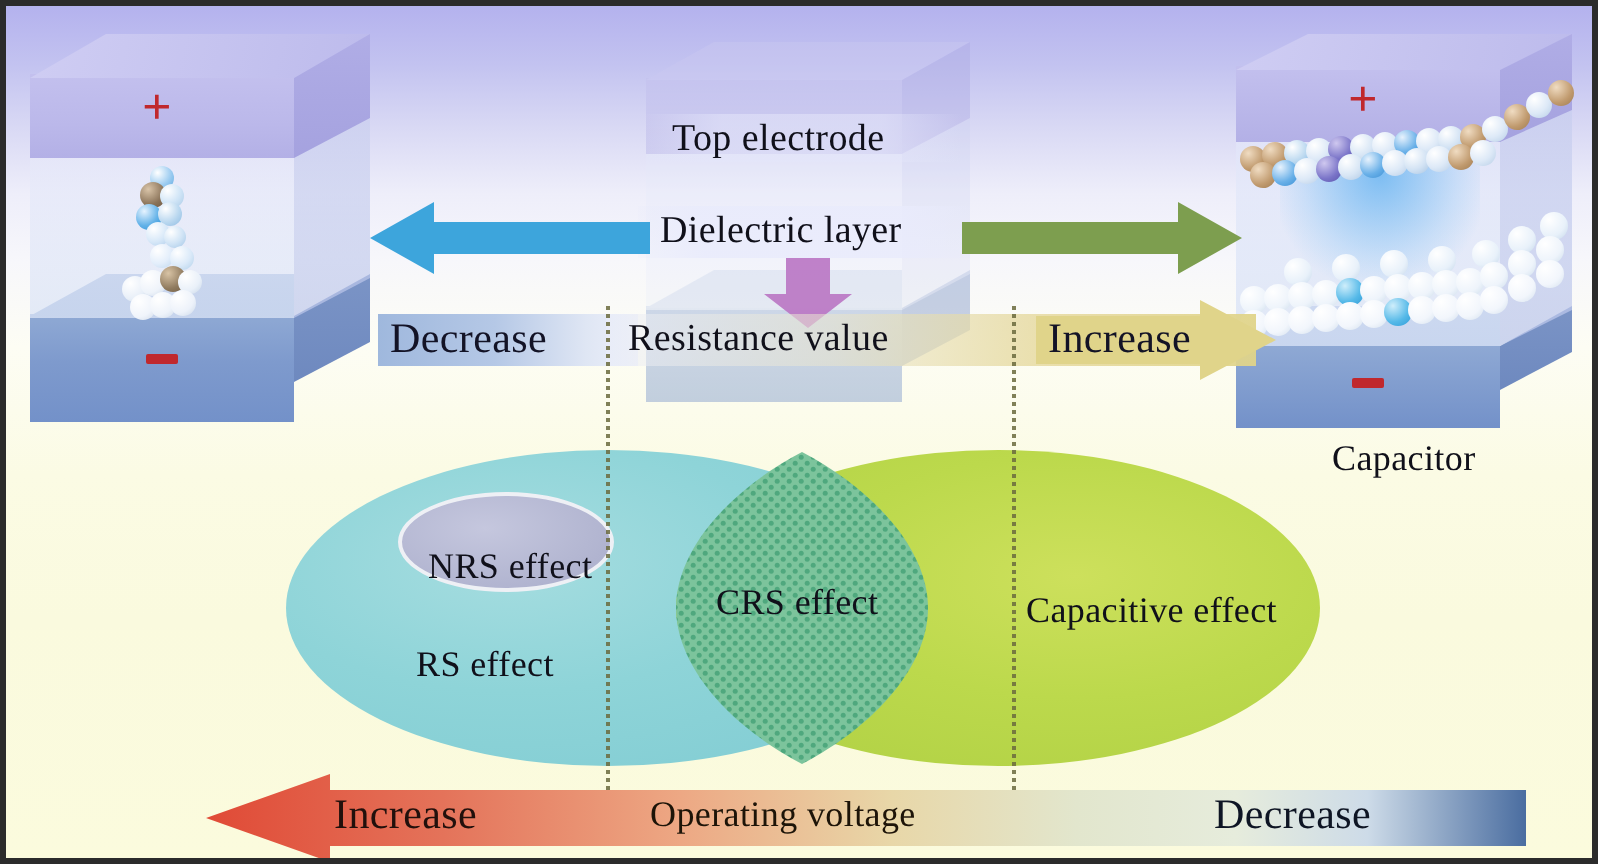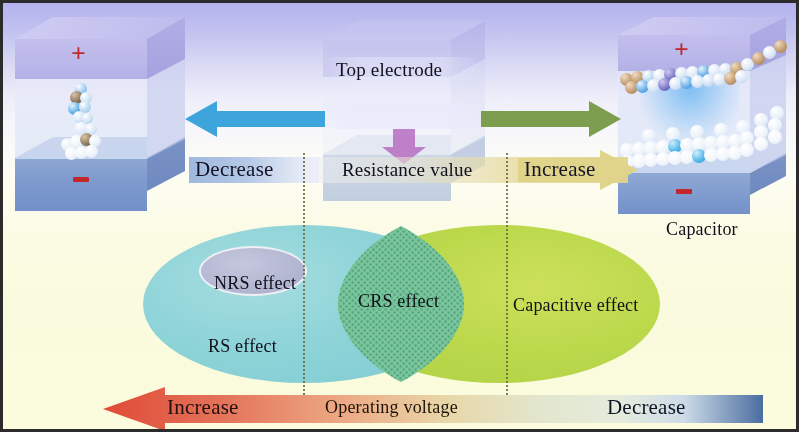--- a/index.html
+++ b/index.html
@@ -236,37 +236,38 @@
   <svg class="arrow" width="46" height="36" viewBox="0 0 46 36" style="left:378px;top:126px;">
     <polygon points="12,0 34,0 34,18 45,18 23,35 1,18 12,18" fill="#bb77c4" opacity="0.92"></polygon>
   </svg>
 
   <div style="position:absolute;left:318px;top:54px;width:160px;height:24px;
               background:linear-gradient(to right,rgba(226,228,248,0),rgba(228,230,250,.55) 25%,rgba(228,230,250,.55) 75%,rgba(226,228,248,0));"></div>
   <span class="lbl txt-top-electrode" style="left:333px;top:56px;">Top electrode</span>
 
   <div style="position:absolute;left:316px;top:100px;width:166px;height:26px;
               background:linear-gradient(to right,rgba(230,232,250,.15),rgba(233,235,252,.85) 20%,rgba(233,235,252,.85) 80%,rgba(230,232,250,.15));"></div>
+  <span class="lbl txt-dielectric" style="left:327px;top:102px;">Dielectric layer</span>
 
 
   <svg class="arrow" width="140" height="40" viewBox="0 0 140 40" style="left:182px;top:96px;">
     <polygon points="0,20 32,2 32,12 140,12 140,28 32,28 32,38" fill="#3da5dc"></polygon>
   </svg>
 
   <svg class="arrow" width="140" height="40" viewBox="0 0 140 40" style="left:478px;top:96px;">
     <polygon points="140,20 108,2 108,12 0,12 0,28 108,28 108,38" fill="#7d9e4f"></polygon>
   </svg>
 
   <div style="position:absolute;left:186px;top:154px;width:130px;height:26px;
               background:linear-gradient(to right,#9fb8dd 0%,#b5c8e6 45%,#dfe6f4 80%,#eef1fa 100%);"></div>
   <span class="lbl txt-bigword" style="left:192px;top:154px;color:#131326;">Decrease</span>
 
   <div style="position:absolute;left:300px;top:154px;width:325px;height:26px;
               background:linear-gradient(to right,rgba(235,238,250,.55) 0%,rgba(234,229,205,.55) 35%,rgba(228,214,150,.8) 70%,rgba(224,212,138,.95) 100%);"></div>
-  <span class="lbl txt-resistance" style="left:339px;top:156px;">Resistance value</span>
+  <span class="lbl txt-resistance" style="left:311px;top:156px;">Resistance value</span>
 
   <svg class="arrow" width="120" height="42" viewBox="0 0 120 42" style="left:515px;top:146px;">
     <polygon points="120,21 82,1 82,9 0,9 0,33 82,33 82,41" fill="#e0d48a"></polygon>
   </svg>
   <span class="lbl txt-bigword" style="left:521px;top:154px;color:#131326;">Increase</span>
 
   <div class="ellipse" style="left:140px;top:222px;width:322px;height:158px;
               background:radial-gradient(ellipse at 35% 35%,#a6dde0 0%,#8ed4d8 45%,#7fcbd2 100%);"></div>
 
   <div class="ellipse" style="left:335px;top:222px;width:322px;height:158px;
@@ -285,21 +286,21 @@
       </clipPath>
     </defs>
     <rect x="0" y="0" width="130" height="160" fill="url(#crsdots)" clip-path="url(#lensclip)"></rect>
   </svg>
 
   <div class="ellipse" style="left:196px;top:243px;width:108px;height:50px;
               background:radial-gradient(ellipse at 40% 35%,#c5c7de,#b4b7d2 60%,#a9acca 100%);
               border:2px solid #eef0f5;box-sizing:border-box;"></div>
   <span class="lbl txt-effect" style="left:211px;top:258px;margin-top:12px;">NRS effect</span>
 
-  <span class="lbl txt-effect" style="left:205px;top:333px;">RS effect</span>
+  <span class="lbl txt-effect" style="left:205px;top:319px;">RS effect</span>
 
   <span class="lbl txt-effect" style="left:355px;top:288px;">CRS effect</span>
 
   <span class="lbl txt-effect" style="left:510px;top:292px;">Capacitive effect</span>
 
   <div class="vsep" style="left:300px;top:150px;height:258px;"></div>
   <div class="vsep" style="left:503px;top:150px;height:258px;"></div>
 
   <svg class="arrow" width="660" height="48" viewBox="0 0 660 48" style="left:100px;top:382px;">
     <defs>

